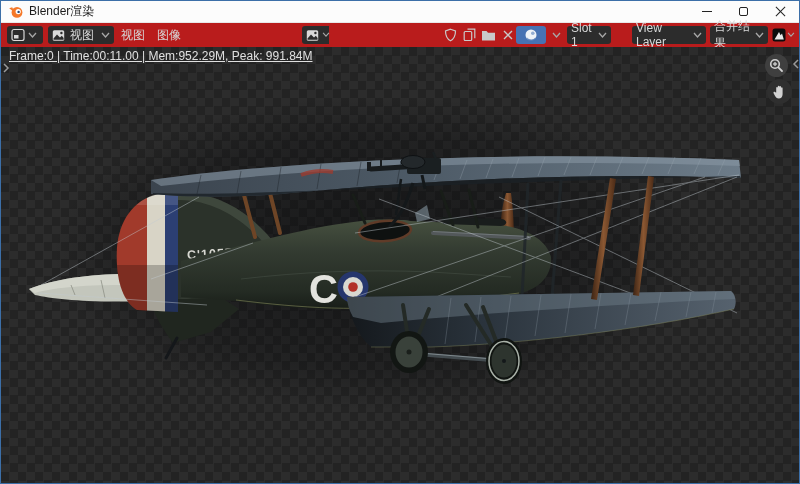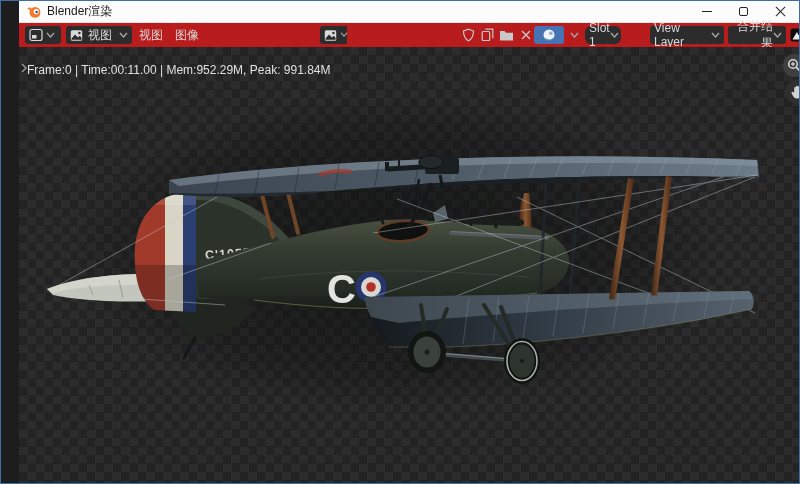--- a/index.html
+++ b/index.html
@@ -1,20 +1,20 @@
 <!DOCTYPE html>
 <html><head>
 <meta charset="utf-8">
 <style>
   * { box-sizing: border-box; margin: 0; padding: 0; }
   html,body { width:800px; height:484px; background:#000; }
   body { font-family:"Liberation Sans", sans-serif; }
   .window {
     position:relative; width:800px; height:484px; overflow:hidden;
-    border:1px solid #3c6fa8; background:#1d1d1d;padding-left:18px;
+    border:1px solid #3c6fa8; background:#1d1d1d;
   }
   
   .titlebar {
     height:22px; background:#fcfcfc; display:flex; align-items:center;
     padding-left:7px; border-bottom:1px solid #e8e8e8;
   }
   .titlebar .app-logo { width:15px; height:15px; margin-right:6px; flex:0 0 auto; }
   .titlebar .title-text { font-size:12px; color:#1b1b1b; }
   .win-controls { margin-left:auto; display:flex; height:100%; }
   .win-btn { width:37px; height:100%; display:flex; align-items:center; justify-content:center; cursor:default; }
@@ -45,21 +45,21 @@
   
   .viewport {
     position:relative; width:800px; height:438px; overflow:hidden;
     background-color:#232323;
     background-image: conic-gradient(#2c2c2c 25%, transparent 0 50%, #2c2c2c 0 75%, transparent 0);
     background-size:17px 17px;
   }
   .haze { position:absolute; inset:0;
     background: radial-gradient(ellipse 52% 46% at 47% 47%, rgba(8,9,11,0.55), rgba(8,9,11,0.28) 58%, rgba(8,9,11,0) 78%);
   }
-  .stats { position:absolute; left:8px; top:16px; font-size:12px; color:#e0e0e0; }
+  .stats { position:absolute; left:8px; top:2px; font-size:12px; color:#e0e0e0;text-decoration:underline; }
   .corner-chev-left { position:absolute; left:1px; top:13px; }
   .corner-chev-right { position:absolute; right:1px; top:9px; }
   .round-btn { position:absolute; border-radius:50%; display:flex; align-items:center; justify-content:center; }
   .zoom-btn { right:13px; top:7px; width:23px; height:23px; background:#3f3f3f; }
   .hand-btn { right:9px; top:32px; width:25px; height:25px; background:#2f2f2f; }
   .render-svg { position:absolute; left:0; top:0; }
 </style>
 </head>
 <body>
 
@@ -170,37 +170,37 @@
       </span>
     </div>
     <div class="tb flat" style="left:547px; width:16px;">
       <span class="chev" style="margin:0;">
         <svg width="9" height="6" viewBox="0 0 9 6">
             <polyline points="1,1 4.5,5 8,1" fill="none" stroke="#a8a8a8" stroke-width="1.3"></polyline>
           </svg>
       </span>
     </div>
 
-    <div class="tb" style="left:566px; width:36px;border-radius:6px;">
+    <div class="tb" style="left:566px; width:44px;">
       <span>Slot 1</span>
       <span class="chev" style="margin-left:auto;">
         <svg width="9" height="6" viewBox="0 0 9 6">
             <polyline points="1,1 4.5,5 8,1" fill="none" stroke="#a8a8a8" stroke-width="1.3"></polyline>
           </svg>
       </span>
     </div>
     <div class="tb" style="left:631px; width:74px;">
       <span>View Layer</span>
       <span class="chev" style="margin-left:auto;">
         <svg width="9" height="6" viewBox="0 0 9 6">
             <polyline points="1,1 4.5,5 8,1" fill="none" stroke="#a8a8a8" stroke-width="1.3"></polyline>
           </svg>
       </span>
     </div>
-    <div class="tb" style="left:709px; width:58px;text-align:right;">
+    <div class="tb" style="left:709px; width:58px;">
       <span>合并结果</span>
       <span class="chev" style="margin-left:auto;">
         <svg width="9" height="6" viewBox="0 0 9 6">
             <polyline points="1,1 4.5,5 8,1" fill="none" stroke="#a8a8a8" stroke-width="1.3"></polyline>
           </svg>
       </span>
     </div>
     <div class="tb flat" style="left:769px; width:28px; padding:0 2px;">
       <span class="icon">
         <svg width="14" height="14" viewBox="0 0 14 14">

